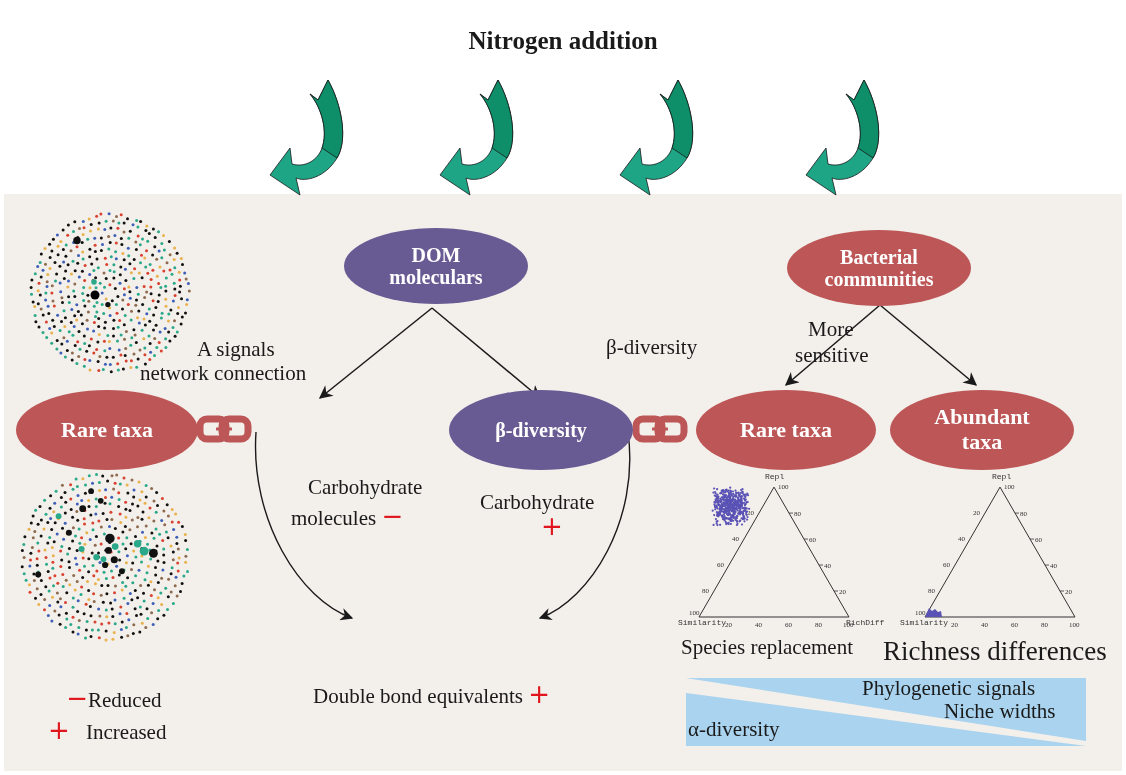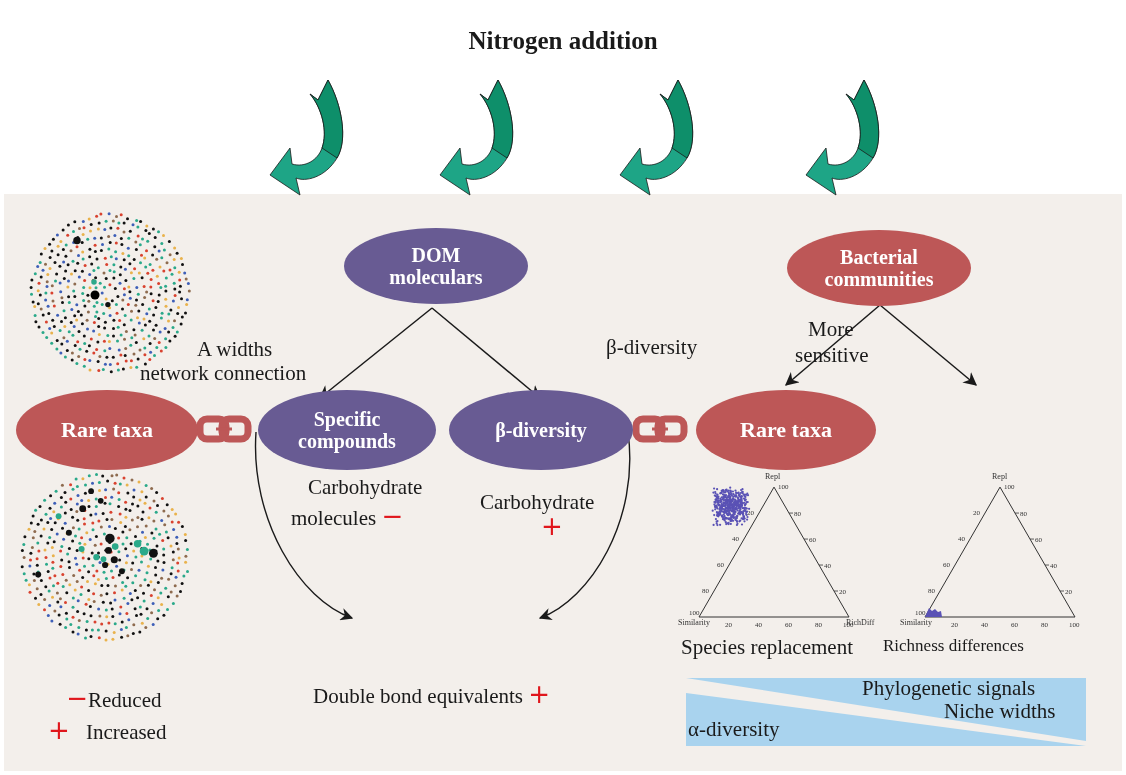--- a/index.html
+++ b/index.html
@@ -5,21 +5,21 @@
   html, body { margin: 0; padding: 0; background: #ffffff; }
   body { width: 1126px; height: 775px; position: relative; overflow: hidden; font-family: "Liberation Serif", serif; color: #1a1a1a; }
   #stage { position: absolute; left: 0; top: 0; width: 1126px; height: 724px; padding-left: 36px; }
   .panel { position: absolute; left: 4px; top: 194px; width: 1118px; height: 577px; background: #f3efeb; }
   .title { position: absolute; left: 0; width: 1126px; top: 27px; text-align: center; font-weight: bold; font-size: 25px; font-family: "Liberation Serif", serif; }
   .node { position: absolute; border-radius: 50%; display: flex; align-items: center; justify-content: center; text-align: center; color: #ffffff; font-weight: bold; font-family: "Liberation Serif", serif; line-height: 1.12; }
   .purple { background: #685b93; }
   .red { background: #bd5757; }
   .lbl { position: absolute; font-size: 21px; line-height: 1.12; white-space: nowrap; font-family: "Liberation Serif", serif; }
   .sign { color: #e0161c; font-size: 26px; font-family: "DejaVu Sans", sans-serif; }
-  .small { position: absolute; font-size: 8px; font-family: Liberation Serif, serif; color: #333; white-space: nowrap; }
+  .small { position: absolute; font-size: 8px; font-family: Liberation Mono, monospace; color: #333; white-space: nowrap; }
   svg { position: absolute; left: 0; top: 0; }
 </style>
 </head>
 <body>
 
 <div id="stage">
   <div class="panel"></div>
 
   <div class="title">Nitrogen addition</div>
 
@@ -1503,39 +1503,39 @@
       </g>
 
     <polygon points="686,678 1086,678 1086,746 686,746" fill="#a9d3ee"></polygon>
     <polygon points="686,678 686,693 1086,746 1086,741" fill="#f3efeb"></polygon>
   </svg>
 
   <div class="node purple" style="left:344px;top:228px;width:184px;height:76px;font-size:20px;">
       <span style="white-space:pre-line">DOM
 moleculars</span>
     </div>
-  <div class="node purple" style="left:258px;top:390px;width:178px;height:80px;font-size:20px;">
-      <span style="white-space:pre-line">Specific
-compounds</span>
-    </div>
   <div class="node purple" style="left:449px;top:390px;width:184px;height:80px;font-size:20px;">
       <span>β-diversity</span>
     </div>
   <div class="node red" style="left:787px;top:230px;width:184px;height:76px;font-size:20px;">
       <span style="white-space:pre-line">Bacterial
 communities</span>
     </div>
   <div class="node red" style="left:16px;top:390px;width:182px;height:80px;font-size:22px;">
       <span>Rare taxa</span>
     </div>
   <div class="node red" style="left:696px;top:390px;width:180px;height:80px;font-size:22px;">
       <span>Rare taxa</span>
     </div>
-
-  <div class="lbl" style="left:197px;top:338px;">A widths</div>
+  <div class="node red" style="left:890px;top:390px;width:184px;height:80px;font-size:22px;">
+      <span style="white-space:pre-line">Abundant
+taxa</span>
+    </div>
+
+  <div class="lbl" style="left:197px;top:338px;">A signals</div>
   <div class="lbl" style="left:140px;top:362px;">network connection</div>
 
   <div class="lbl" style="left:606px;top:336px;">β-diversity</div>
 
   <div class="lbl" style="left:808px;top:318px;">More</div>
   <div class="lbl" style="left:795px;top:344px;">sensitive</div>
 
   <div class="lbl" style="left:279px;top:476px;margin-left:29px;">Carbohydrate</div>
   <div class="lbl" style="left:291px;top:502px;"><span>molecules</span> <span class="sign">−</span></div>
 
@@ -1547,18 +1547,18 @@
   <div class="lbl" style="left:48px;top:684px;text-align:right;"><span class="sign" style="display:inline-block;width:40px;">−</span><span>Reduced</span></div>
   <div class="lbl" style="left:48px;top:716px;"><span class="sign" style="display:inline-block;width:38px;">+</span><span>Increased</span></div>
 
   <div class="small" style="left:765px;top:472px;">Repl</div>
   <div class="small" style="left:678px;top:618px;">Similarity</div>
   <div class="small" style="left:846px;top:618px;">RichDiff</div>
   <div class="small" style="left:992px;top:472px;">Repl</div>
   <div class="small" style="left:900px;top:618px;">Similarity</div>
 
   <div class="lbl" style="left:681px;top:636px;font-size:21px;">Species replacement</div>
-  <div class="lbl" style="left:883px;top:636px;font-size:17px;">Richness differences</div>
+  <div class="lbl" style="left:883px;top:636px;font-size:27px;">Richness differences</div>
 
   <div class="lbl" style="left:862px;top:677px;">Phylogenetic signals</div>
   <div class="lbl" style="left:944px;top:700px;">Niche widths</div>
   <div class="lbl" style="left:688px;top:718px;">α-diversity</div>
 </div>
 
 </body></html>

